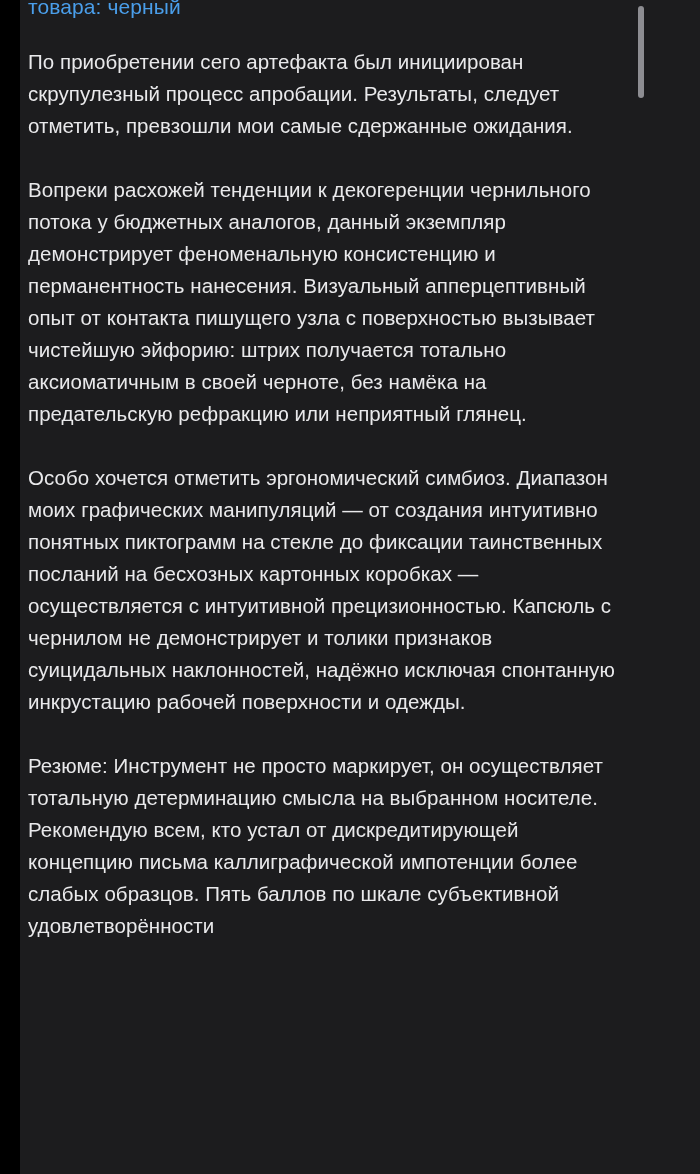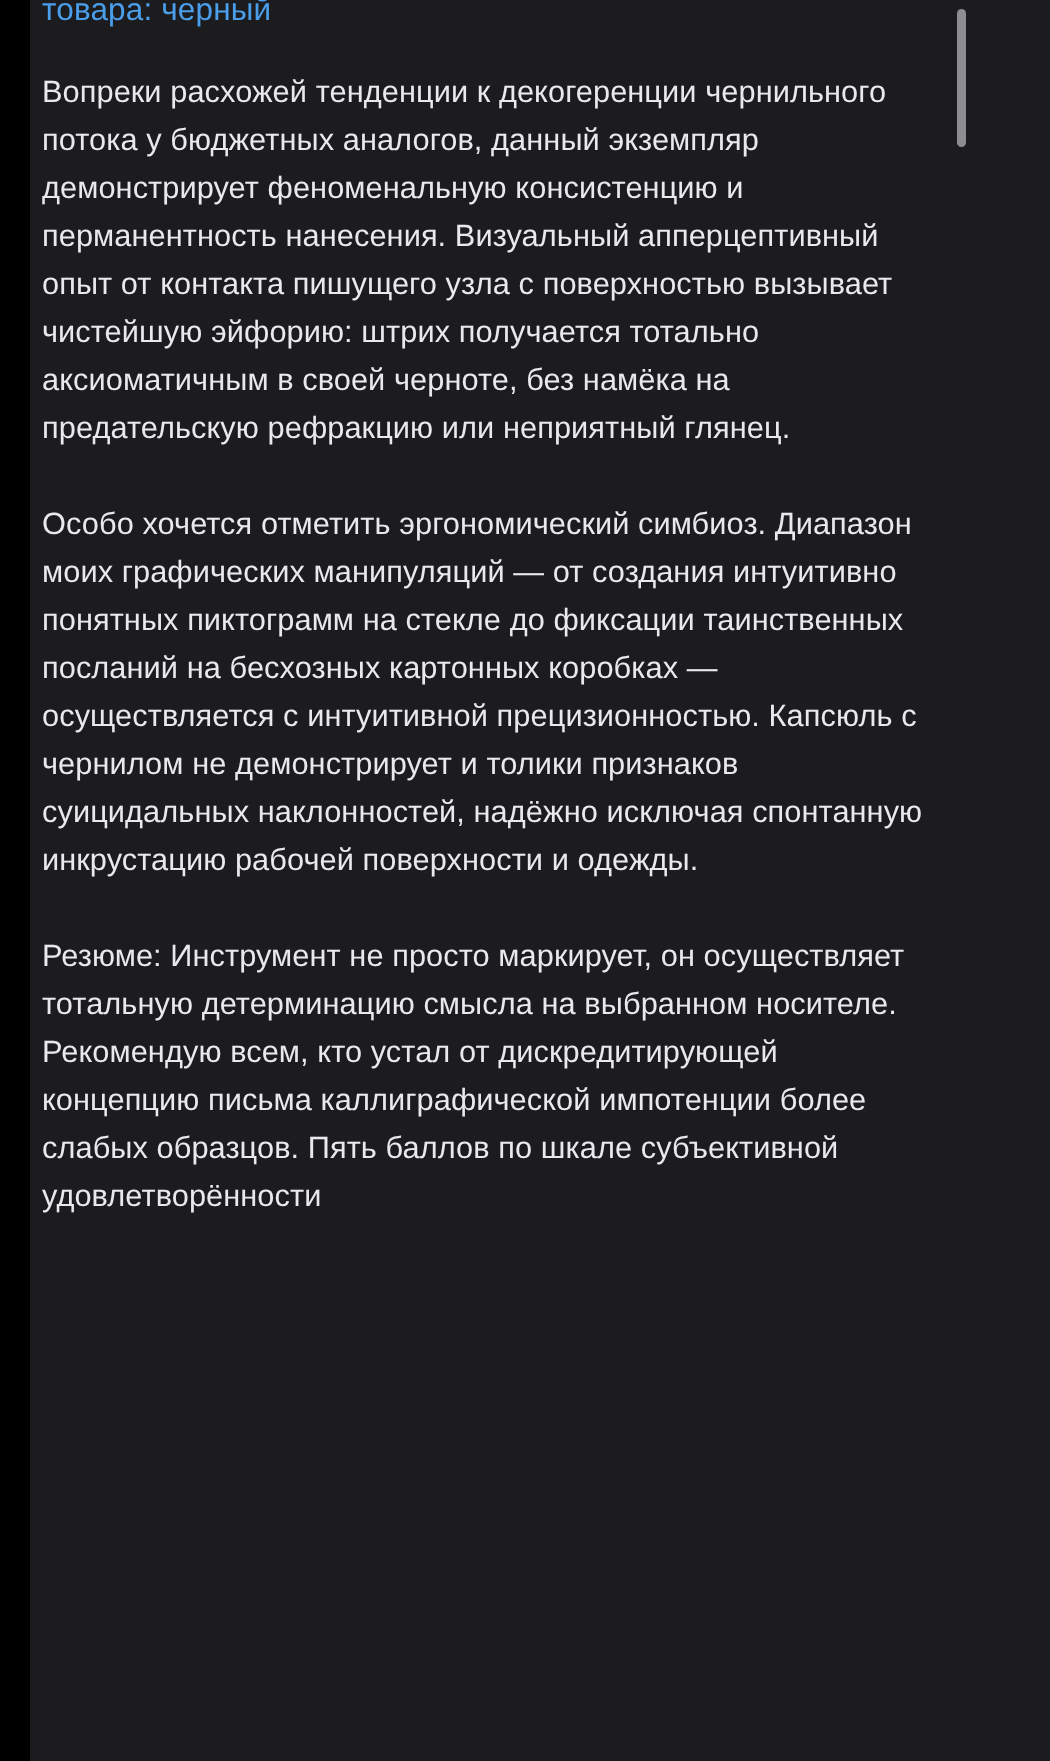--- a/index.html
+++ b/index.html
@@ -89,20 +89,21 @@
 <div class="screen">
 
   <div class="left-rail"></div>
 
   <div class="content">
 
     <div class="product-attr">товара: черный</div>
 
 
     <div class="review-body">
+      <p class="para">По приобретении сего артефакта был инициирован скрупулезный процесс апробации. Результаты, следует отметить, превзошли мои самые сдержанные ожидания.</p>
       <p class="para">Вопреки расхожей тенденции к декогеренции чернильного потока у бюджетных аналогов, данный экземпляр демонстрирует феноменальную консистенцию и перманентность нанесения. Визуальный апперцептивный опыт от контакта пишущего узла с поверхностью вызывает чистейшую эйфорию: штрих получается тотально аксиоматичным в своей черноте, без намёка на предательскую рефракцию или неприятный глянец.</p>
       <p class="para">Особо хочется отметить эргономический симбиоз. Диапазон моих графических манипуляций — от создания интуитивно понятных пиктограмм на стекле до фиксации таинственных посланий на бесхозных картонных коробках — осуществляется с интуитивной прецизионностью. Капсюль с чернилом не демонстрирует и толики признаков суицидальных наклонностей, надёжно исключая спонтанную инкрустацию рабочей поверхности и одежды.</p>
       <p class="para">Резюме: Инструмент не просто маркирует, он осуществляет тотальную детерминацию смысла на выбранном носителе. Рекомендую всем, кто устал от дискредитирующей концепцию письма каллиграфической импотенции более слабых образцов. Пять баллов по шкале субъективной удовлетворённости</p>
     </div>
 
   </div>
 
   <div class="scrollbar-track">
     <div class="scrollbar-thumb"></div>
   </div>

